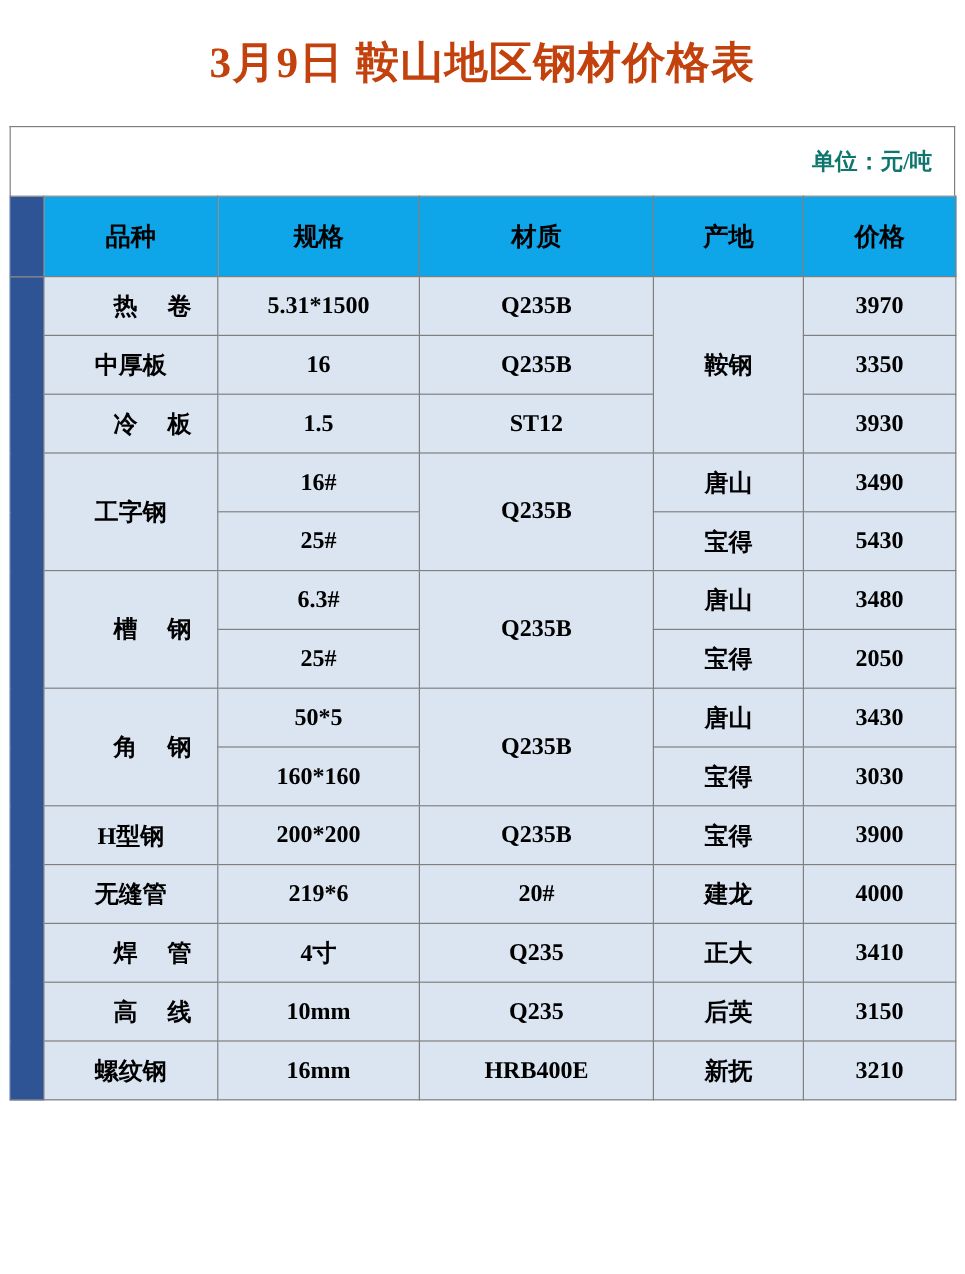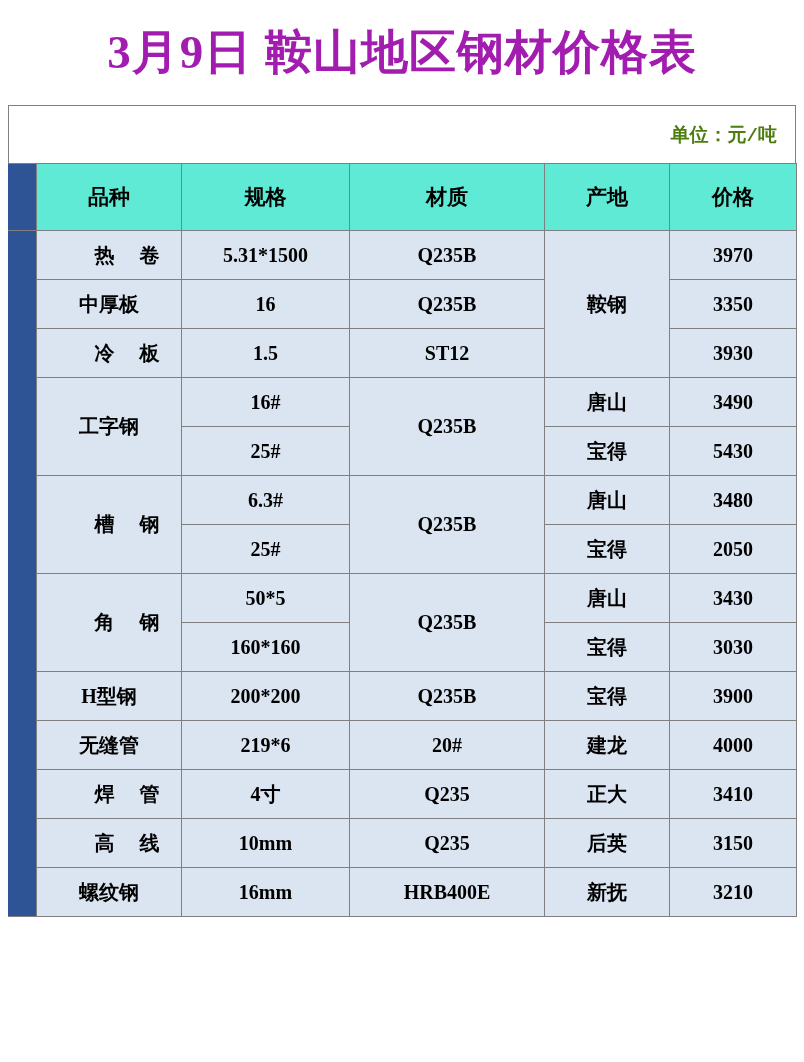--- a/index.html
+++ b/index.html
@@ -19,42 +19,41 @@
     height: 1062px;
     box-sizing: border-box;
   }
   .title-bar {
     height: 105px;
     display: flex;
     align-items: center;
     justify-content: center;
   }
   .title {
-    color: #a21caf;
-    font-size: 47px;
+    color: #c2410c;
+    font-size: 36px;
     font-weight: bold;
     letter-spacing: 1px;
     font-family: "Liberation Serif", "DejaVu Serif", serif;
   }
   .unit-row {
     margin: 0 8px 0 8px;
     height: 58px;
     border: 1px solid #808080;
     border-bottom: none;
     display: flex;
     align-items: center;
     justify-content: flex-end;
     box-sizing: border-box;
   }
   .unit-text {
     font-size: 19px;
     font-weight: bold;
     padding-right: 18px;
-    color: #4d7c0f;
-    font-family: Liberation Mono, monospace;
+    color: #0f766e;
   }
   .table-wrap {
     margin: 0 8px;
     position: relative;
   }
   table {
     border-collapse: collapse;
     width: 788px;
     table-layout: fixed;
   }
@@ -70,21 +69,21 @@
     text-align: center;
     vertical-align: middle;
     font-size: 20px;
     font-weight: bold;
     color: #000;
     padding: 0;
     height: 48px;
     background: #dbe5f1;
   }
   th {
-    background: #5eead4;
+    background: #0ea5e9;
     height: 66px;
     font-size: 21px;
   }
   td.accent, th.accent {
     background: #2e5496;
     border-left: 1px solid #2e5496;
     border-right: 1px solid #7f7f7f;
     padding: 0;
   }
   .sp { letter-spacing: 10px; text-indent: 10px; padding-left: 36px; }

